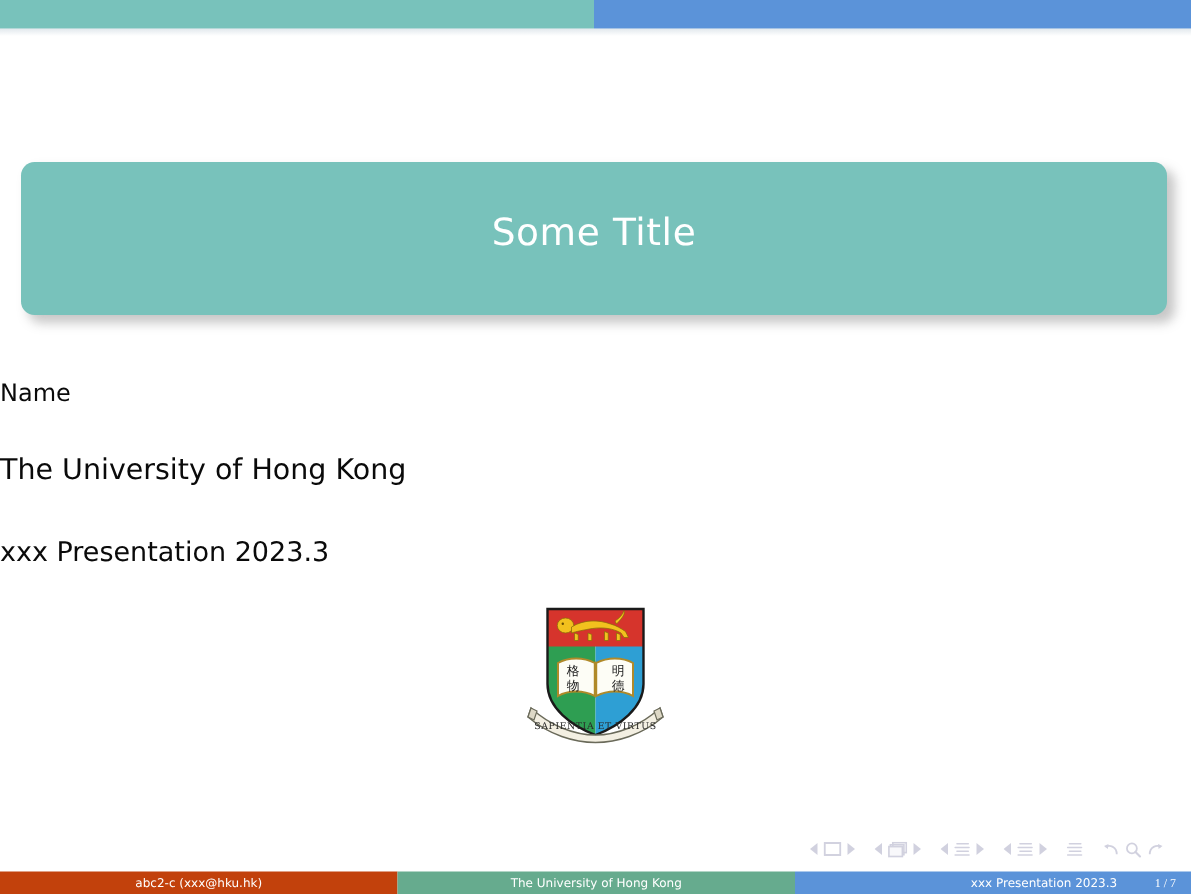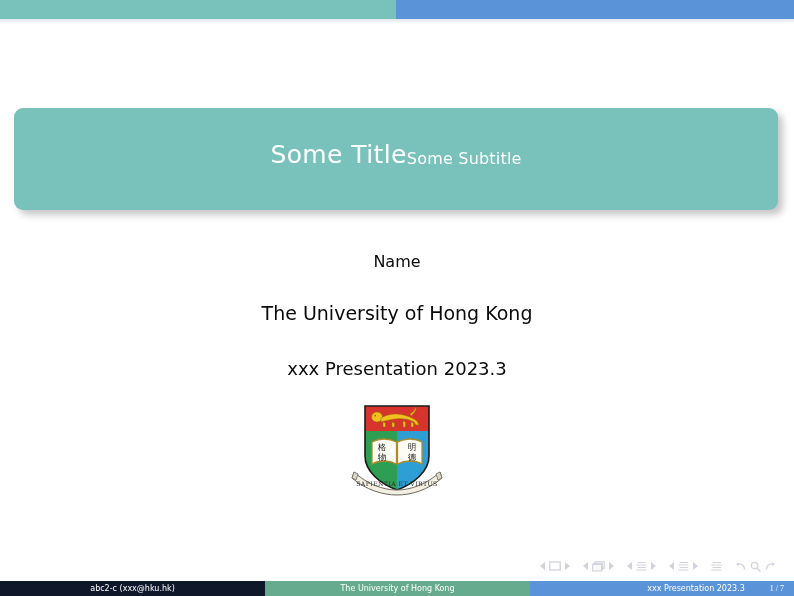--- a/index.html
+++ b/index.html
@@ -46,21 +46,21 @@
   #title-block {
     position: absolute;
     left: 14px;
     top: 108px;
     width: 764px;
     height: 102px;
     background: #78c2bb;
     border-radius: 9px;
     box-shadow: 5px 5px 7px rgba(130,130,130,0.45);
     display: flex;
-    flex-direction: row;
+    flex-direction: column;
     align-items: center;
     justify-content: center;
   }
   #title-text {
     color: #ffffff;
     font-size: 25px;
     font-weight: 400;
     letter-spacing: 0.4px;
     line-height: 1.1;
     margin-bottom: 9px;
@@ -71,21 +71,21 @@
     font-weight: 400;
     letter-spacing: 0.2px;
     line-height: 1.1;
   }
 
   
   .center-line {
     position: absolute;
     left: 0;
     width: 794px;
-    text-align: center;
+    text-align: left;
     color: #0a0a0a;
     font-weight: 400;
   }
   #author-line   { top: 252px; font-size: 16px; }
   #institute-line{ top: 302px; font-size: 19px; }
   #date-line     { top: 358px; font-size: 18px; }
 
   
   #crest {
     position: absolute;
@@ -130,21 +130,21 @@
     color: #ffffff;
   }
   #footer-bar .fseg {
     display: flex;
     align-items: center;
     justify-content: center;
     height: 100%;
     overflow: hidden;
     white-space: nowrap;
   }
-  #footer-author   { width: 265px; background: #0f172a; }
+  #footer-author   { width: 265px; background: #c2410c; }
   #footer-institute{ width: 265px; background: #66ab8e; }
   #footer-date     { flex: 1; background: #5b93d9; justify-content: flex-start; padding-left: 68px; box-sizing: border-box; }
   #footer-page {
     position: absolute;
     right: 10px;
     top: 0;
     height: 100%;
     display: flex;
     align-items: center;
     font-size: 8px;
@@ -156,21 +156,20 @@
 <body>
 
 <div id="headline-bar">
   <div class="seg-left"></div>
   <div class="seg-right"></div>
 </div>
 <div id="headline-shadow"></div>
 
 <div id="title-block">
   <div id="title-text">Some Title</div>
-  <div id="subtitle-text">Some Subtitle</div>
 </div>
 
 <div class="center-line" id="author-line">Name</div>
 <div class="center-line" id="institute-line">The University of Hong Kong</div>
 <div class="center-line" id="date-line">xxx Presentation 2023.3</div>
 
 <div id="crest">
   <svg viewBox="0 0 100 100" width="100" height="100">
     <defs>
       <clipPath id="shieldClip">

